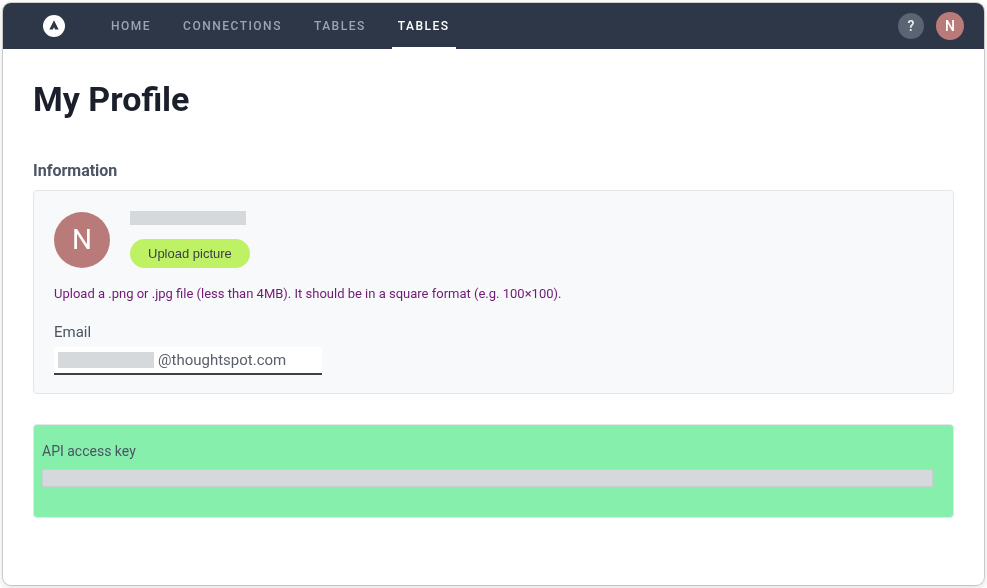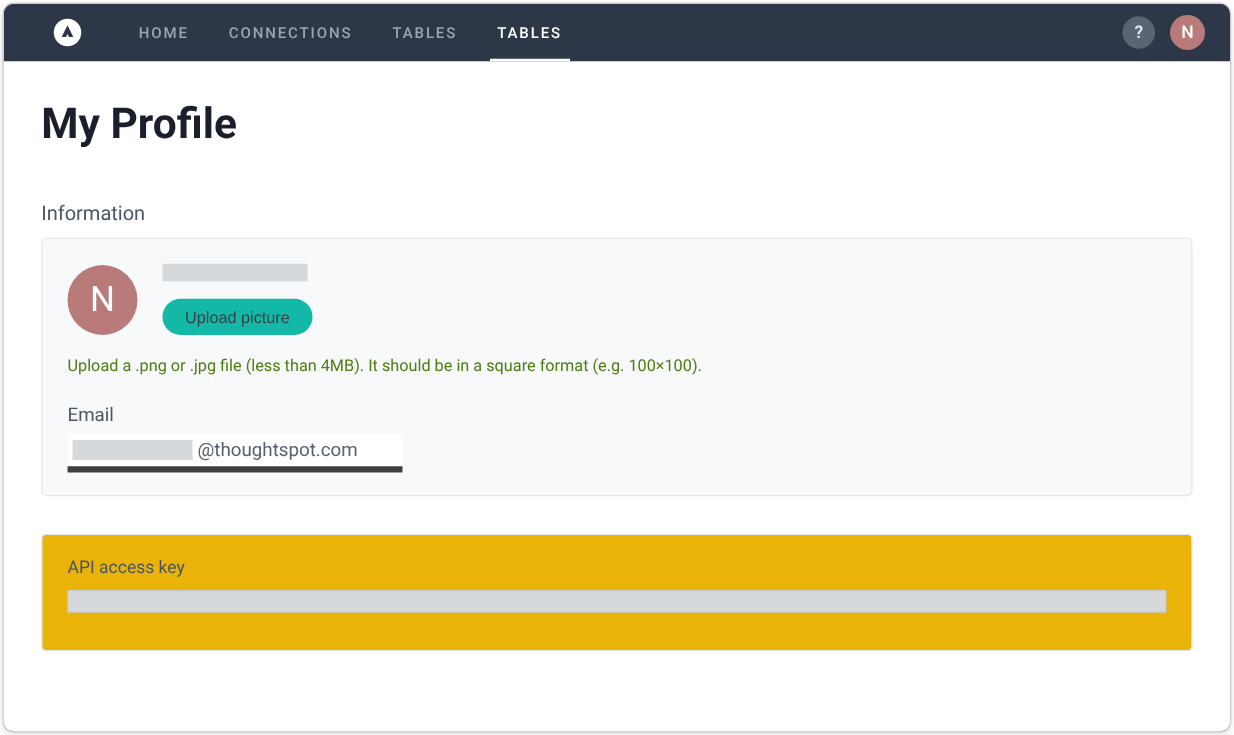--- a/index.html
+++ b/index.html
@@ -110,21 +110,21 @@
     .page-title {
       font-size: 34px;
       font-weight: 700;
       color: #1a1f2b;
       margin-bottom: 42px;
     }
     .section-title {
       font-size: 16px;
       color: #4b5563;
       margin-bottom: 10px;
-      font-weight: 400;
+      font-weight: 700;
     }
     .card {
       border: 1px solid #e3e6ea;
       border-radius: 4px;
       background: #f7f9fa;
       padding: 20px 20px 18px 20px;
       margin-bottom: 30px;
     }
     .profile-row {
       display: flex;
@@ -149,63 +149,63 @@
       display: flex;
       flex-direction: column;
       gap: 14px;
     }
     .name-placeholder {
       width: 116px;
       height: 14px;
       background: #d6d9dc;
     }
     .upload-btn {
-      background: #14b8a6;
+      background: #bef264;
       border: none;
       border-radius: 16px;
       padding: 7px 18px;
       font-size: 13px;
       color: #3a3f48;
       cursor: pointer;
       width: fit-content;
     }
     .hint {
       font-size: 13px;
-      color: #4d7c0f;
+      color: #701a75;
       margin-bottom: 22px;
     }
     .field-label {
       font-size: 15px;
       color: #4b5563;
       margin-bottom: 6px;
     }
     .email-row {
       display: flex;
       align-items: center;
-      border-bottom: 5px solid #404040;
+      border-bottom: 2px solid #404040;
       padding-bottom: 4px;
       width: 268px;
       background: #fff;
       padding: 4px 4px 4px 4px;
     }
     .email-local {
       width: 96px;
       height: 16px;
       background: #d6d9dc;
       margin-right: 4px;
     }
     .email-domain {
       font-size: 15px;
       color: #58606b;
     }
     .card2 {
       border: 1px solid #e3e6ea;
       border-radius: 4px;
-      background: #eab308;
-      padding: 18px 20px 30px 20px;
+      background: #86efac;
+      padding: 18px 20px 30px 8px;
     }
     .api-label {
       font-size: 14px;
       color: #4b5563;
       margin-bottom: 10px;
     }
     .api-key-box {
       width: 100%;
       height: 18px;
       background: #d6d9dc;

